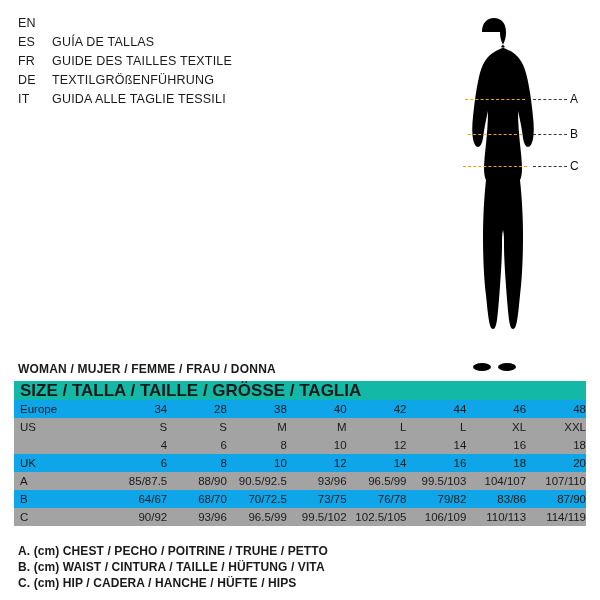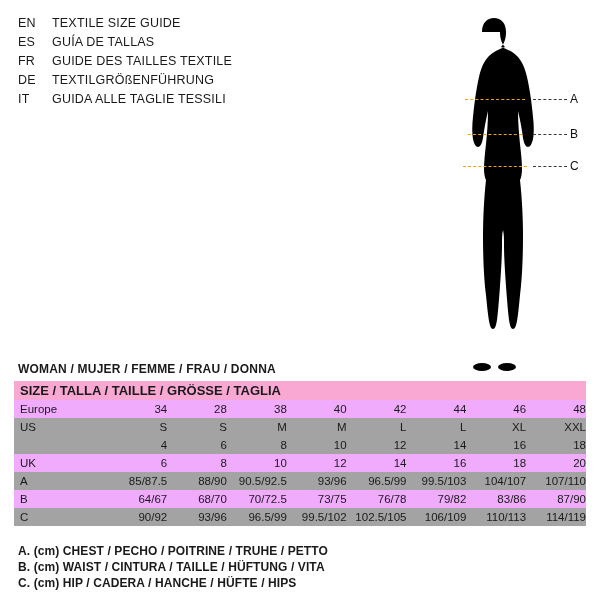--- a/index.html
+++ b/index.html
@@ -82,29 +82,29 @@
     width: 572px;
     border-collapse: collapse;
     font-size: 11.5px;
   }
   #size-table td {
     padding: 0;
     height: 18px;
     line-height: 18px;
   }
   #size-table tr.head td {
-    background: #f9a8d4;
+    background: #14b8a6;
     font-weight: bold;
     padding-left: 6px;
-    font-size: 13px;
+    font-size: 17px;
     height: 19px;
     line-height: 19px;
   }
   #size-table tr.shaded td { background: #a3a3a3; }
-  #size-table tr.plain td  { background: #f0abfc; }
+  #size-table tr.plain td  { background: #0ea5e9; }
   #size-table td.rowlabel {
     padding-left: 6px;
     text-align: left;
     width: 88px;
   }
   #size-table td.val {
     text-align: right;
     width: 60px;
   }
 
@@ -122,21 +122,20 @@
     line-height: 16px;
     letter-spacing: .1px;
   }
 </style>
 </head>
 <body>
 
 <div id="lang-block">
   <div class="lang-row">
     <span class="lang-code">EN</span>
-    <span class="lang-text">TEXTILE SIZE GUIDE</span>
   </div>
   <div class="lang-row">
     <span class="lang-code">ES</span>
     <span class="lang-text">GUÍA DE TALLAS</span>
   </div>
   <div class="lang-row">
     <span class="lang-code">FR</span>
     <span class="lang-text">GUIDE DES TAILLES TEXTILE</span>
   </div>
   <div class="lang-row">

